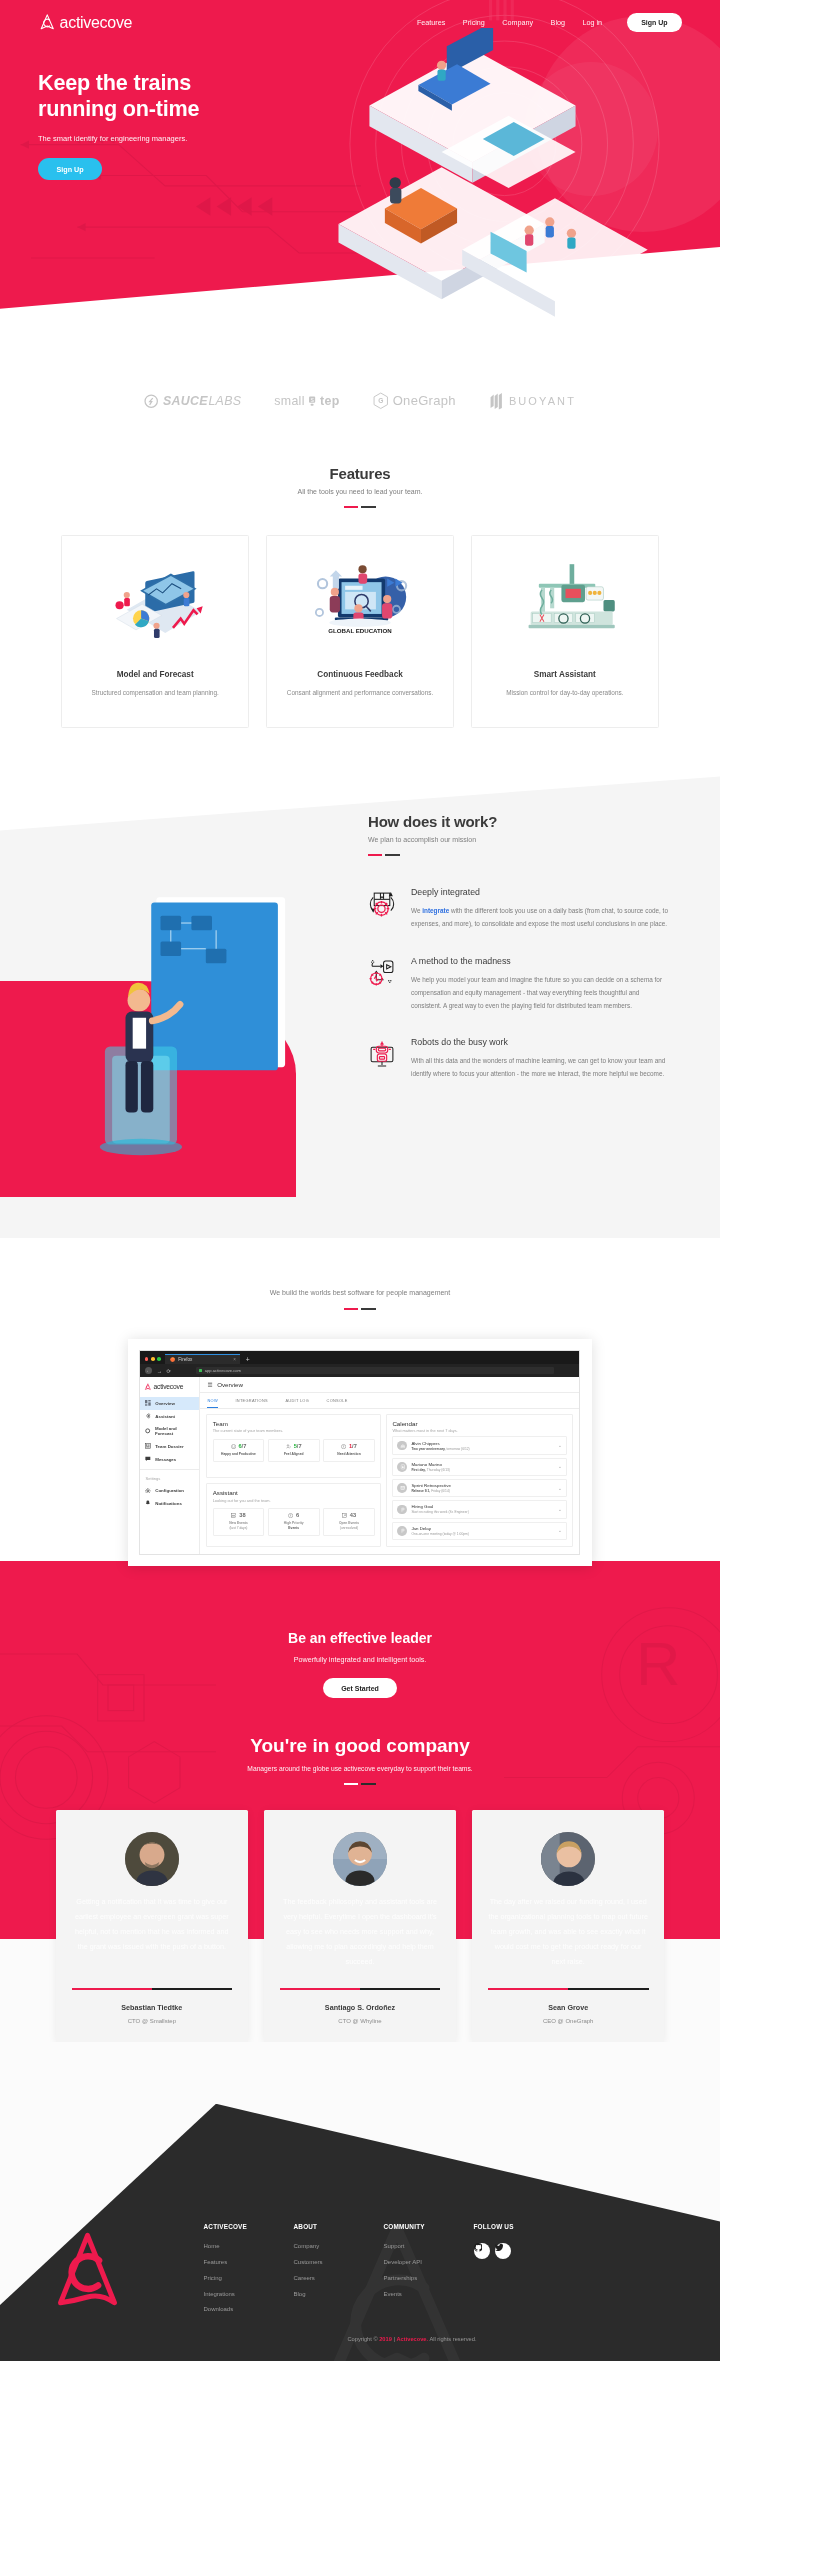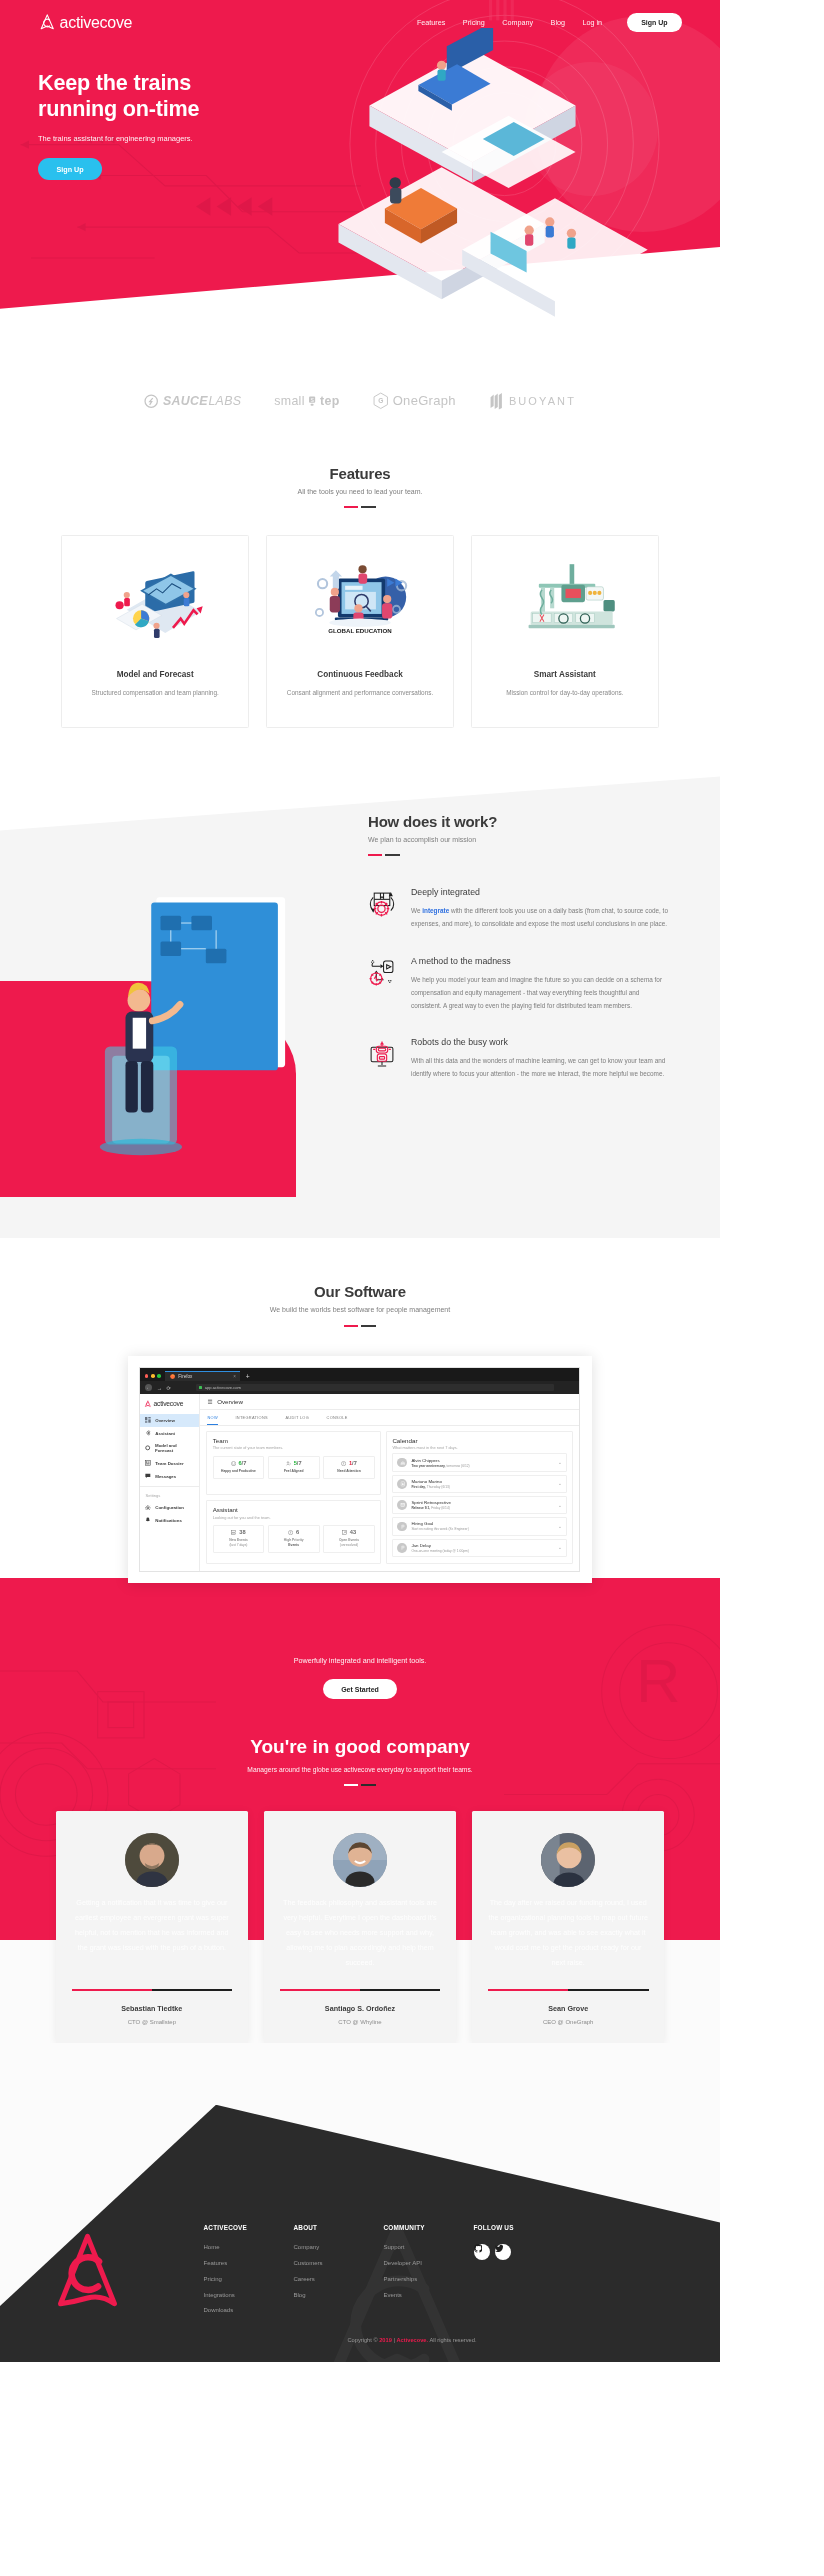--- a/index.html
+++ b/index.html
@@ -359,21 +359,21 @@
         <a href="#">Log in</a>
         <button class="btn-signup-nav">Sign Up</button>
       </div>
     </nav>
 
     <div class="hero-copy">
       <h1 class="hero-title">
         <span>Keep the trains</span><br>
         <span>running on-time</span>
       </h1>
-      <p class="hero-sub">The trains assistant for engineering managers.</p>
+      <p class="hero-sub">The smart identify for engineering managers.</p>
       <button class="btn-hero">Sign Up</button>
     </div>
 
     <svg class="hero-illu" viewBox="0 0 720 560">
       <g>
         <polygon points="360,40 560,150 360,260 160,150" fill="#ffffff" opacity=".95"></polygon>
         <polygon points="160,150 360,260 360,300 160,190" fill="#e3e7ef"></polygon>
         <polygon points="360,260 560,150 560,190 360,300" fill="#cfd5e2"></polygon>
         <rect x="250" y="80" width="90" height="55" fill="#2a5fa8" transform="skewY(-28) translate(60,120)"></rect>
         <polygon points="255,110 330,70 395,108 320,148" fill="#3b7bd4"></polygon>
@@ -676,21 +676,20 @@
               <p>With all this data and the wonders of machine learning, we can get to know your team and identify where to focus your attention - the more we interact, the more helpful we become.</p>
             </div>
           </div>
         </div>
       </div>
     </div>
   </section>
 
   <section class="software">
     <div class="sec-head">
-      <h2 class="sec-title">Our Software</h2>
       <p class="sec-sub">We build the worlds best software for people management</p>
       <div class="rule">
           <i></i>
           <i></i>
         </div>
     </div>
 
     <div class="shot-wrap">
       <div class="browser">
         <div class="browser-top">
@@ -980,20 +979,21 @@
         <circle cx="320" cy="160" r="130"></circle>
           <circle cx="320" cy="160" r="95"></circle>
         <circle cx="300" cy="400" r="70"></circle>
           <circle cx="300" cy="400" r="40"></circle>
         <path d="M420 300 H260 L200 360 H0"></path>
       </g>
       <text x="300" y="180" font-size="120" fill="#8c0c2c" text-anchor="middle" font-family="Liberation Sans">R</text>
     </svg>
 
     <div class="cta-inner">
+      <h2>Be an effective leader</h2>
       <p>Powerfully integrated and intelligent tools.</p>
       <button class="btn-cta">Get Started</button>
     </div>
 
     <div class="good-company">
       <h2>You're in good company</h2>
       <p>Managers around the globe use activecove everyday to support their teams.</p>
       <div class="rule light">
           <i></i>
           <i></i>

